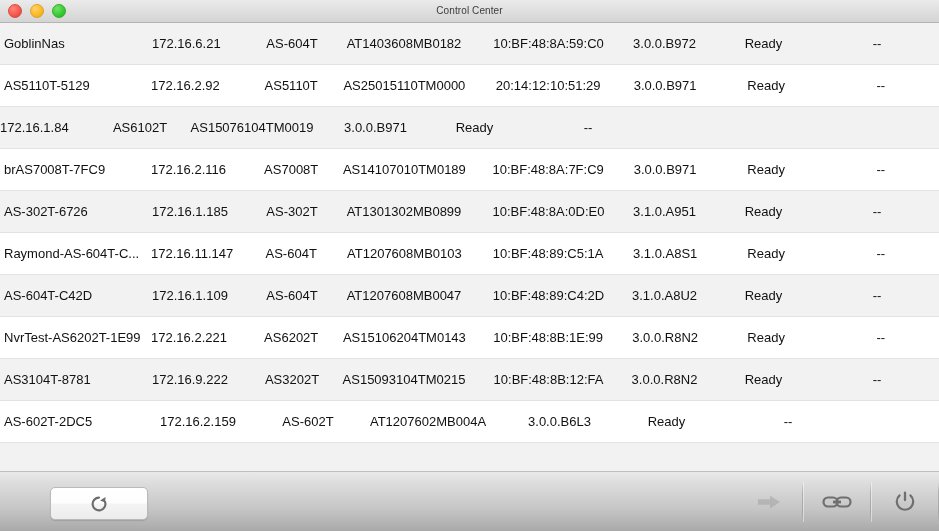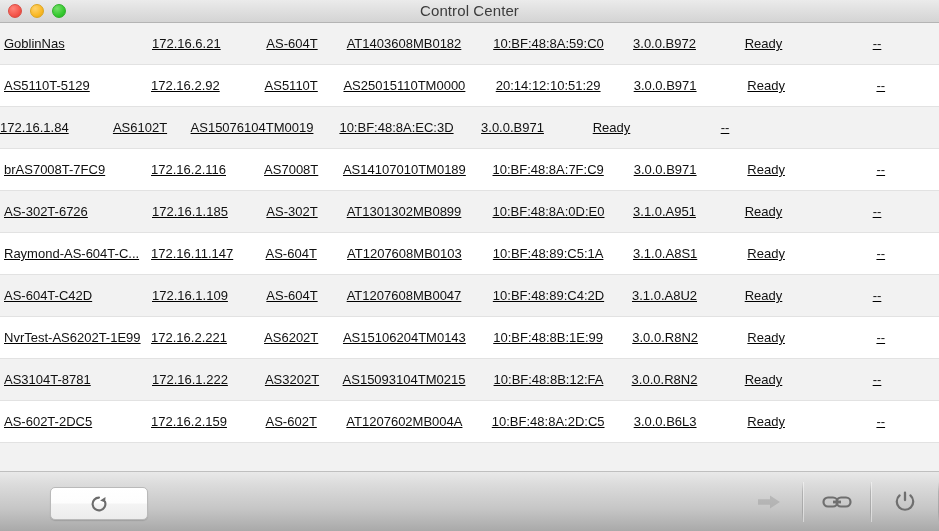--- a/index.html
+++ b/index.html
@@ -58,21 +58,21 @@
     background: radial-gradient(circle at 35% 30%, #ffd26a 0%, #f9b825 60%, #e0a314 100%);
     border: 1px solid #dda51f;
   }
   .light.zoom {
     background: radial-gradient(circle at 35% 30%, #76e06a 0%, #35c92f 60%, #24ad21 100%);
     border: 1px solid #2fb02a;
   }
   .window-title {
     width: 100%;
     text-align: center;
-    font-size: 15px;
+    font-size: 10px;
     color: #3c3c3c;
     letter-spacing: 0.1px;
     line-height: 22px;
   }
 
   
   .col-header {
     flex: 0 0 23px;
     height: 23px;
     display: flex;
@@ -104,21 +104,20 @@
   
   .col-header .c-ip     { text-align: center; padding-right: 0; }
   .col-header .c-name   { text-align: left; padding-left: 4px; }
 
   
   .table-body {
     flex: 1 1 auto;
     overflow: hidden;
     background: #a21caf;
     position: relative;
-    text-decoration: underline;
   }
   .row {
     height: 42px;
     display: flex;
     align-items: center;
     border-bottom: 1px solid #e2e2e2;
     box-sizing: border-box;
   }
   .row.odd  { background: #f2f2f2; }
   .row.even { background: #ffffff; gap: 8px; }
@@ -221,21 +220,20 @@
         <div class="cell c-serial">AS25015110TM0000</div>
         <div class="cell c-mac">20:14:12:10:51:29</div>
         <div class="cell c-adm">3.0.0.B971</div>
         <div class="cell c-status">Ready</div>
         <div class="cell c-wol">--</div>
       </div>
       <div class="row odd">
         <div class="cell c-ip">172.16.1.84</div>
         <div class="cell c-model">AS6102T</div>
         <div class="cell c-serial">AS15076104TM0019</div>
-        <div class="cell c-mac">10:BF:48:8A:EC:3D</div>
         <div class="cell c-adm">3.0.0.B971</div>
         <div class="cell c-status">Ready</div>
         <div class="cell c-wol">--</div>
       </div>
       <div class="row even">
         <div class="cell c-name">brAS7008T-7FC9</div>
         <div class="cell c-ip">172.16.2.116</div>
         <div class="cell c-model">AS7008T</div>
         <div class="cell c-serial">AS14107010TM0189</div>
         <div class="cell c-mac">10:BF:48:8A:7F:C9</div>
@@ -278,34 +276,33 @@
         <div class="cell c-ip">172.16.2.221</div>
         <div class="cell c-model">AS6202T</div>
         <div class="cell c-serial">AS15106204TM0143</div>
         <div class="cell c-mac">10:BF:48:8B:1E:99</div>
         <div class="cell c-adm">3.0.0.R8N2</div>
         <div class="cell c-status">Ready</div>
         <div class="cell c-wol">--</div>
       </div>
       <div class="row odd">
         <div class="cell c-name">AS3104T-8781</div>
-        <div class="cell c-ip">172.16.1.222</div>
+        <div class="cell c-ip">172.16.9.222</div>
         <div class="cell c-model">AS3202T</div>
         <div class="cell c-serial">AS15093104TM0215</div>
         <div class="cell c-mac">10:BF:48:8B:12:FA</div>
         <div class="cell c-adm">3.0.0.R8N2</div>
         <div class="cell c-status">Ready</div>
         <div class="cell c-wol">--</div>
       </div>
       <div class="row even">
         <div class="cell c-name">AS-602T-2DC5</div>
         <div class="cell c-ip">172.16.2.159</div>
         <div class="cell c-model">AS-602T</div>
         <div class="cell c-serial">AT1207602MB004A</div>
-        <div class="cell c-mac">10:BF:48:8A:2D:C5</div>
         <div class="cell c-adm">3.0.0.B6L3</div>
         <div class="cell c-status">Ready</div>
         <div class="cell c-wol">--</div>
       </div>
       <div class="filler-row"></div>
     </div>
 
   <div class="footer">
 
     <div class="refresh-button">

